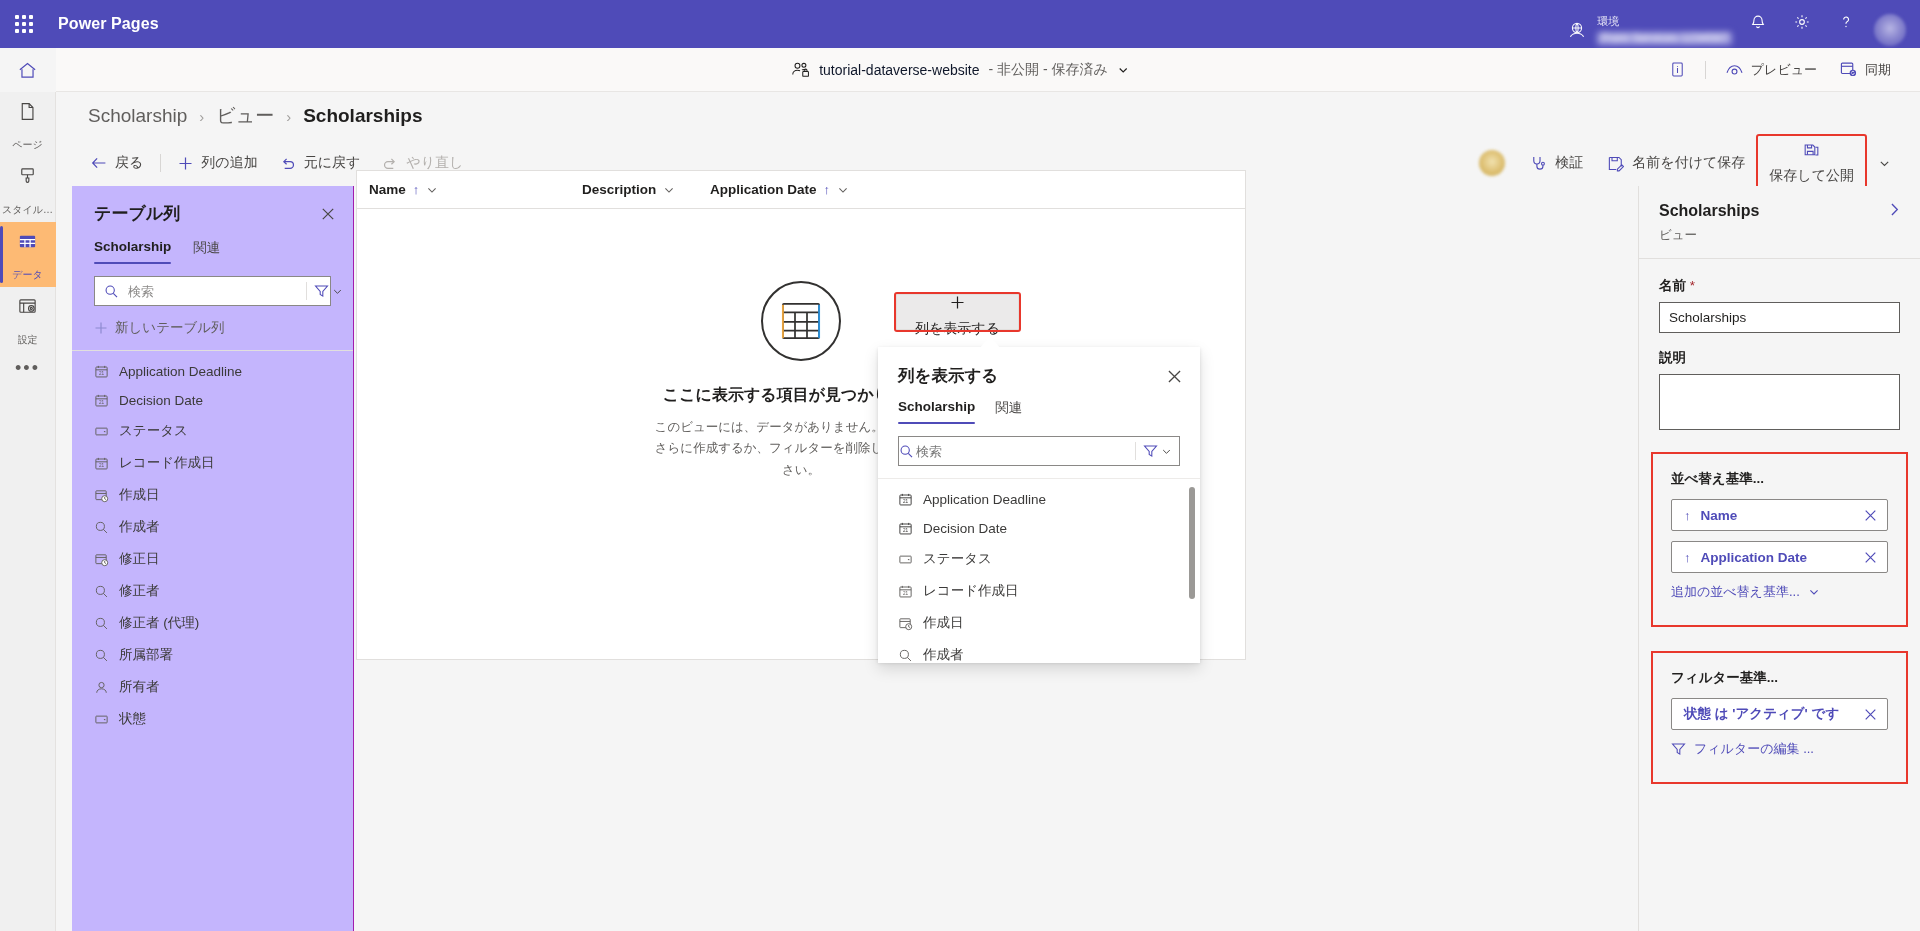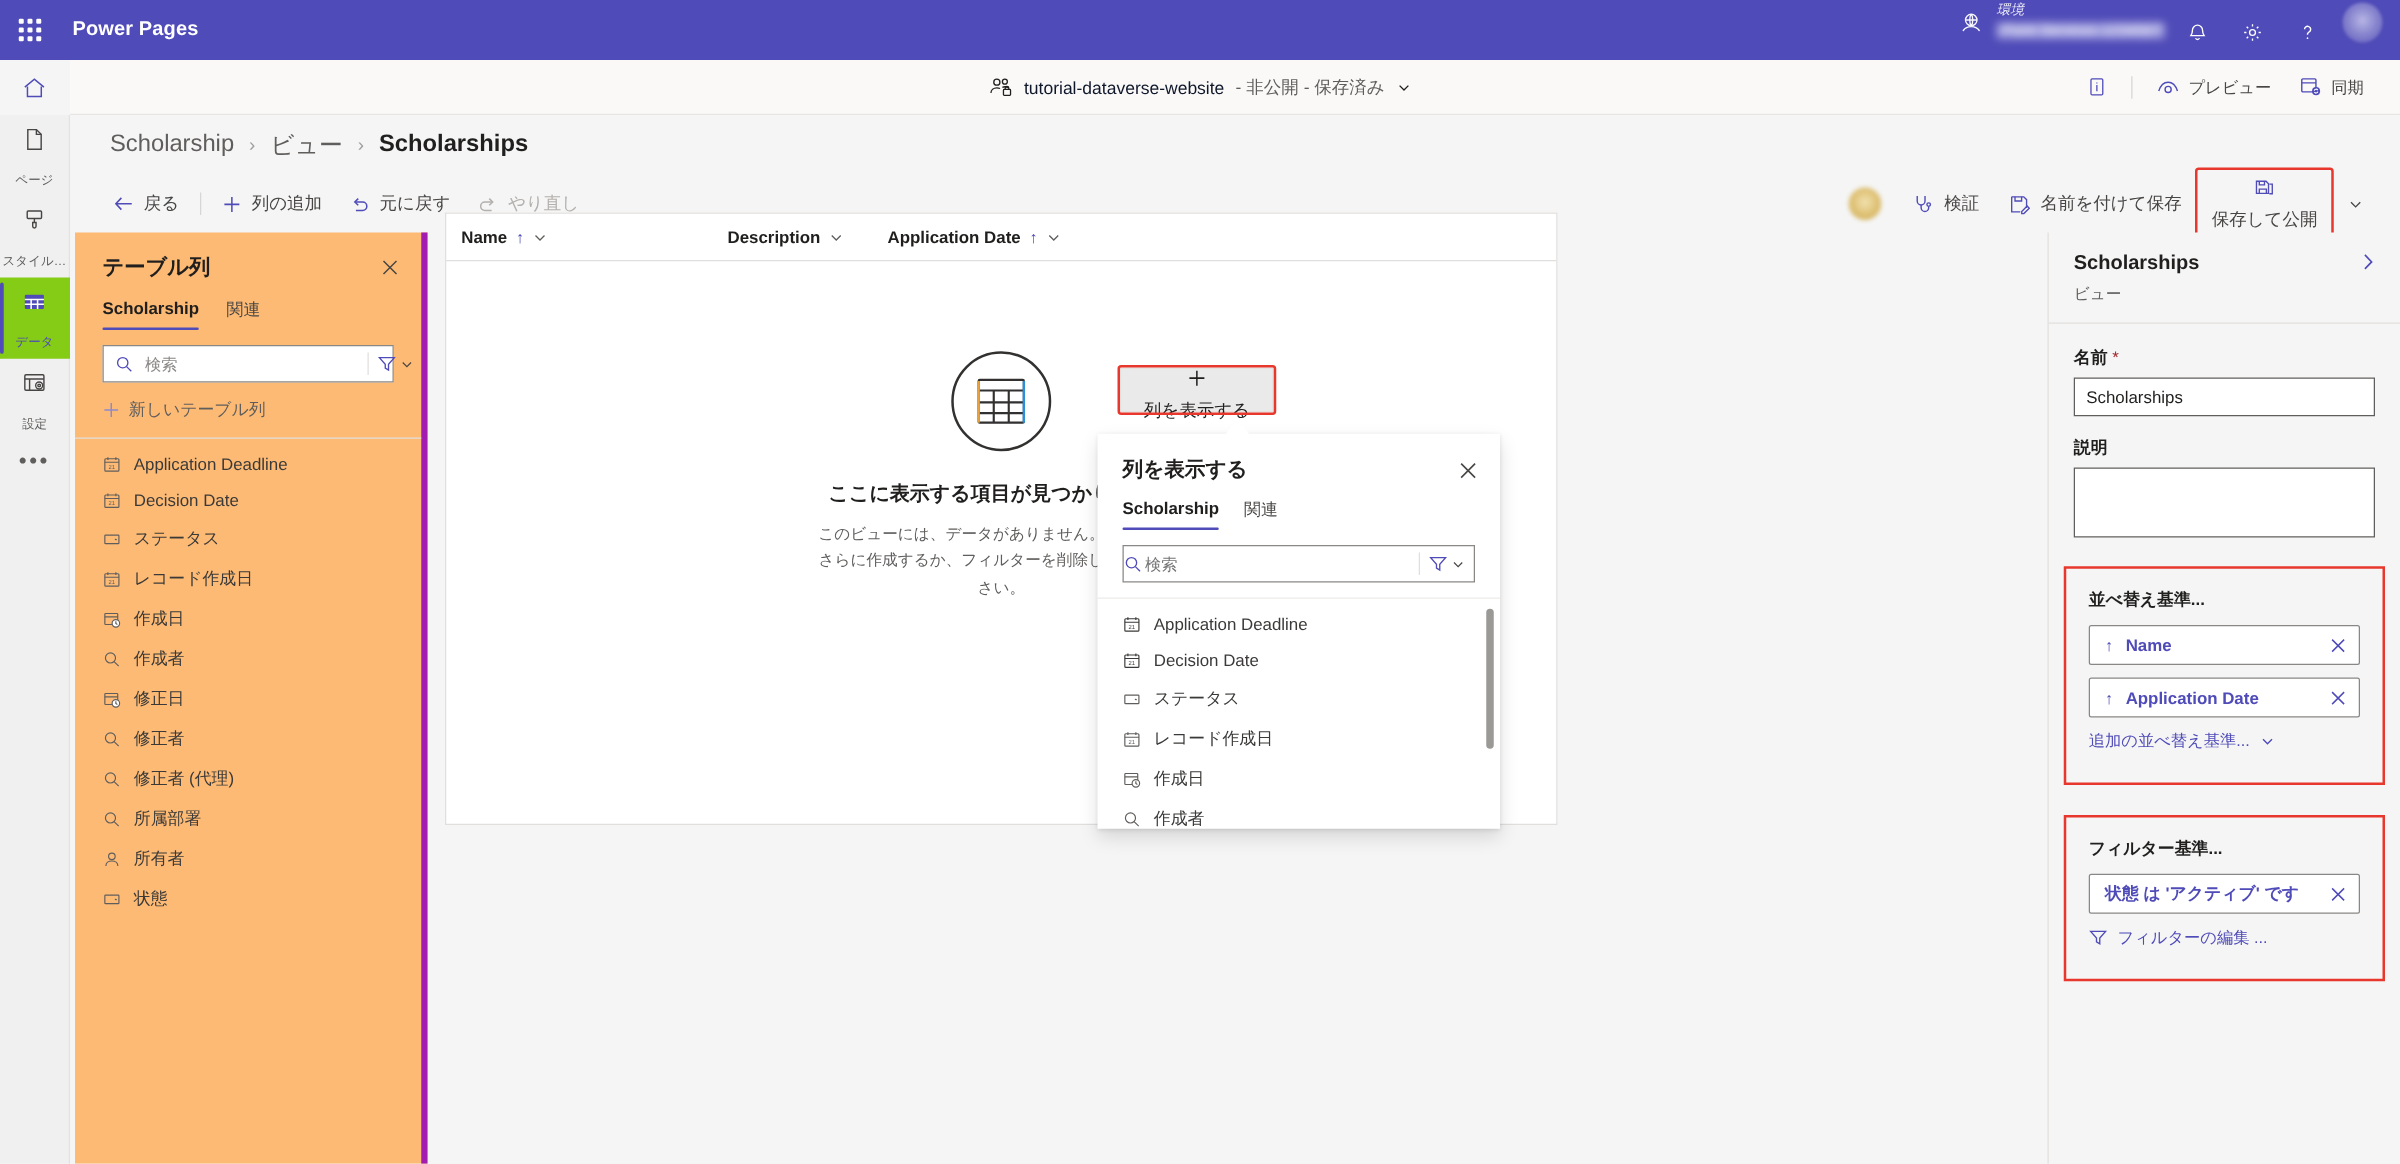--- a/index.html
+++ b/index.html
@@ -15,21 +15,21 @@
 
   
   .suitebar {
     height: 48px; background:#4f4bb8; display:flex; align-items:center;
     color:#fff; position:relative;
   }
   .waffle { width:48px; height:48px; display:flex; align-items:center; justify-content:center; cursor:pointer; }
   .waffle-grid { display:grid; grid-template-columns: repeat(3, 4px); grid-template-rows: repeat(3, 4px); gap:3px; }
   .waffle-grid i { width:4px; height:4px; background:#fff; border-radius:1px; display:block; }
   .suite-title { font-size:16px; font-weight:600; letter-spacing:.1px; margin-left:10px; }
-  .suite-right { margin-left:auto; display:flex; align-items:flex-start; height:44px;font-style:italic; }
+  .suite-right { margin-left:auto; display:flex; align-items:flex-end; height:44px; }
   .env-block { display:flex; align-items:center; margin-right:4px; }
   .globe-ico { margin-right:10px; opacity:.95; }
   .env-text { line-height:1.15; }
   .env-label { font-size:11px; color:#e9e8f7; }
   .env-name {
     font-size:12px; color:#fff;
     filter: blur(3.2px); -webkit-filter: blur(3.2px);
     background:#9d9bdd; border-radius:2px; padding:0 4px; margin-top:2px; display:inline-block;
   }
   .sb-icon { width:44px; height:48px; display:flex; align-items:center; justify-content:center; cursor:pointer; }
@@ -67,21 +67,21 @@
   .rail-home {
     width:56px; height:44px; display:flex; align-items:center; justify-content:center;
     background:#f5f5f5; cursor:pointer;
   }
   .rail-item {
     width:56px; padding:9px 0 7px; display:flex; flex-direction:column; align-items:center;
     gap:17px; cursor:pointer; position:relative; color:#484644;
   }
   .rail-item .rl { font-size:10px; color:#605e5c; line-height:1.1; max-width:54px; text-align:center;
                    overflow:hidden; text-overflow:ellipsis; white-space:nowrap; }
-  .rail-item.active { background:#84cc16; }
+  .rail-item.active { background:#fdba74; }
   .rail-item.active .rl { color:#4f4bb8; }
   .rail-item.active::before {
     content:""; position:absolute; left:0; top:4px; bottom:4px; width:3px; background:#4f4bb8; border-radius:2px;
   }
   .rail-more { margin-top:6px; color:#605e5c; font-size:18px; letter-spacing:2px; cursor:pointer; }
 
   
   .workspace { position:absolute; left:56px; right:0; top:92px; bottom:0; background:#f5f5f5; }
 
   .breadcrumb {
@@ -101,22 +101,22 @@
   .cb-right { margin-left:auto; display:flex; align-items:center; gap:2px; padding-right:18px; }
   .cb-avatar {
     width:26px; height:26px; border-radius:50%; margin-right:12px;
     background: radial-gradient(circle at 50% 45%, #f1e2b0 0%, #dfc277 50%, #c9a84c 100%);
     filter: blur(1.5px);
   }
   .redbox { outline:2px solid #e8372c; outline-offset:0; border-radius:1px;flex-direction:column; }
 
   
   .tcpanel {
-    position:absolute; left:4px; top:94px; width:282px; bottom:0;
-    background:#fdba74; border-right:5px solid #a21caf;
+    position:absolute; left:16px; top:94px; width:282px; bottom:0;
+    background:#c4b5fd; border-right:1px solid #a21caf;
   }
   .tcp-head { display:flex; align-items:center; padding:16px 18px 6px 22px; }
   .tcp-title { font-size:17px; font-weight:600; color:#201f1e; }
   .tcp-close { margin-left:auto; cursor:pointer; color:#484644; }
   .tabs { display:flex; gap:22px; padding:8px 22px 0; }
   .tab { font-size:13.5px; color:#484644; padding-bottom:7px; cursor:pointer; position:relative; }
   .tab.active { color:#201f1e; font-weight:600; }
   .tab.active::after {
     content:""; position:absolute; left:0; right:0; bottom:0; height:2px; background:#4f4bb8; border-radius:2px;
   }

